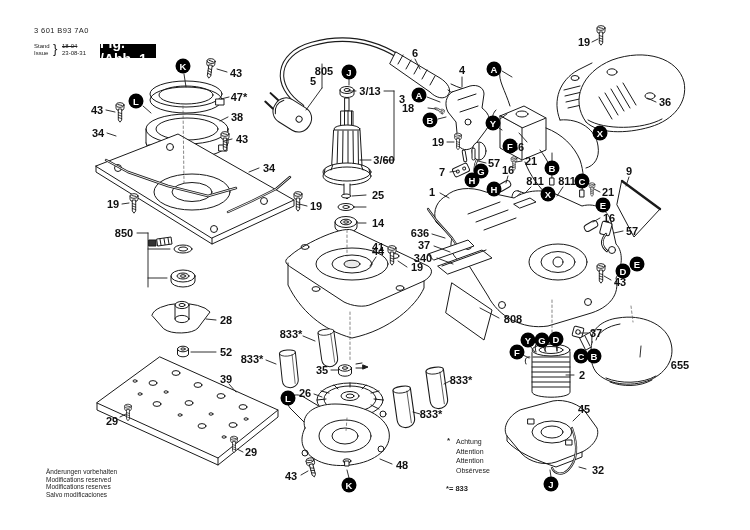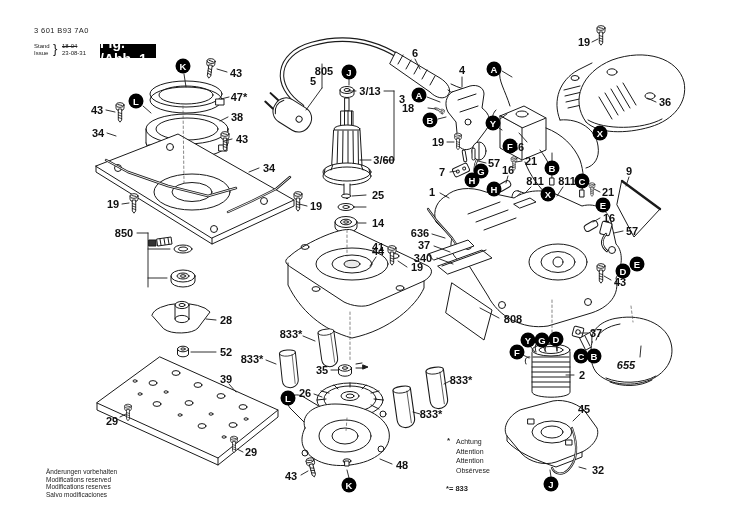--- a/index.html
+++ b/index.html
@@ -598,21 +598,21 @@
     <div class="callout-num" style="left: 513px; top: 319px;">808</div>
     <div class="callout-num" style="left: 584px; top: 42px;">19</div>
     <div class="callout-num" style="left: 665px; top: 102px;">36</div>
     <div class="callout-num" style="left: 629px; top: 171px;">9</div>
     <div class="callout-num" style="left: 608px; top: 192px;">21</div>
     <div class="callout-num" style="left: 609px; top: 218px;">16</div>
     <div class="callout-num" style="left: 632px; top: 231px;">57</div>
     <div class="callout-num" style="left: 620px; top: 282px;">43</div>
     <div class="callout-num" style="left: 596px; top: 333px;">37</div>
     <div class="callout-num" style="left: 582px; top: 375px;">2</div>
-    <div class="callout-num" style="left: 626px; top: 365px; font-style: italic;">655</div>
+    <div class="callout-num" style="left: 680px; top: 365px;">655</div>
     <div class="callout-num" style="left: 584px; top: 409px;">45</div>
     <div class="callout-num" style="left: 594px; top: 470px; padding-left: 8px;">32</div>
     <div class="callout-num" style="left: 461px; top: 380px;">833*</div>
     <div class="callout-num" style="left: 431px; top: 414px;">833*</div>
     <div class="callout-bubble" style="left: 183px; top: 66px;">K</div>
     <div class="callout-bubble" style="left: 136px; top: 101px;">L</div>
     <div class="callout-bubble" style="left: 349px; top: 72px;">J</div>
     <div class="callout-bubble" style="left: 494px; top: 69px;">A</div>
     <div class="callout-bubble" style="left: 419px; top: 95px;">A</div>
     <div class="callout-bubble" style="left: 430px; top: 120px;">B</div>

